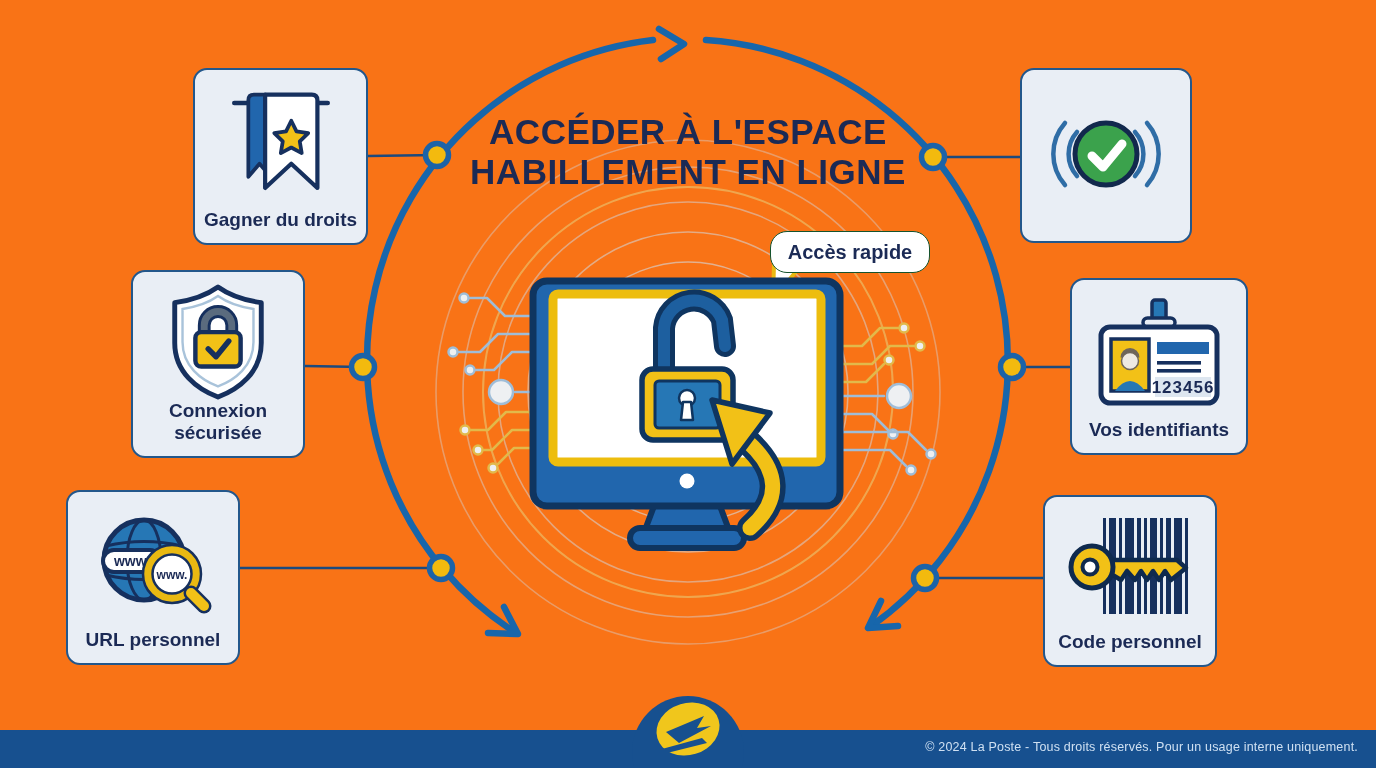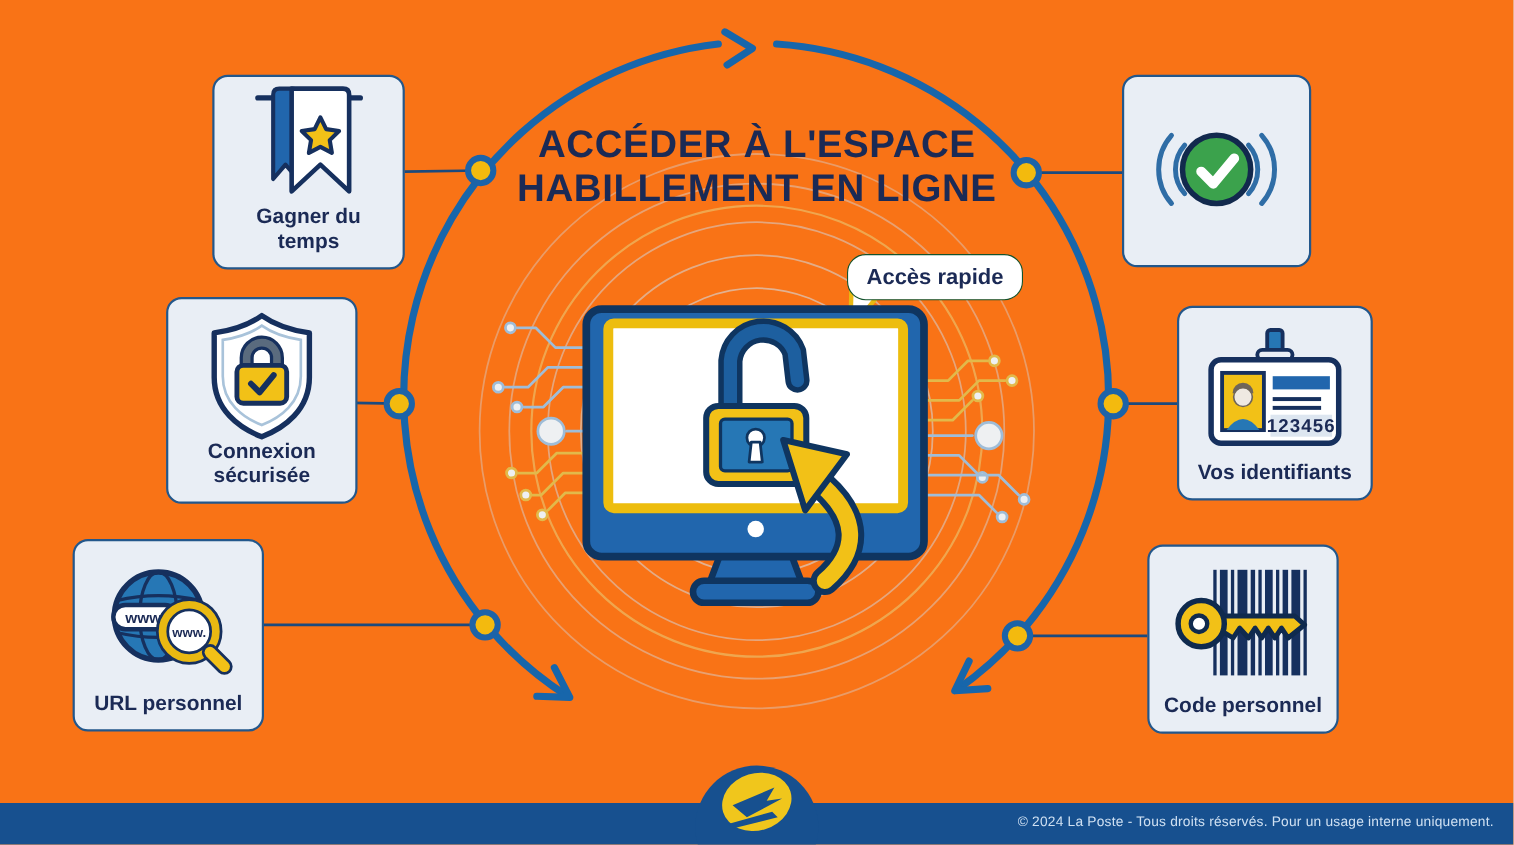--- a/index.html
+++ b/index.html
@@ -132,24 +132,24 @@
 
   <div class="card" style="left:193px;top:68px;width:175px;height:177px;">
     <div class="icon">
       <svg width="110" height="112" viewBox="0 0 110 120">
         <line x1="5" y1="15" x2="105" y2="15" stroke="#16305e" stroke-width="5" stroke-linecap="round"></line>
         <path d="M20 12 q0 -6 6 -6 h12 q6 0 6 6 v82 l-12 -14 l-12 14 z" fill="#2166ad" stroke="#16305e" stroke-width="4" stroke-linejoin="round"></path>
         <path d="M38 6 H88 Q94 6 94 12 V106 L66 80 L38 106 Z" fill="#ffffff" stroke="#16305e" stroke-width="4.5" stroke-linejoin="round"></path>
         <path d="M66 34 l5.6 11.4 12.6 1.8 -9.1 8.9 2.1 12.5 -11.2 -5.9 -11.2 5.9 2.1 -12.5 -9.1 -8.9 12.6 -1.8 z" fill="#f2c117" stroke="#16305e" stroke-width="4" stroke-linejoin="round"></path>
       </svg>
     </div>
-    <div class="lbl">Gagner du temps</div>
-  </div>
-
-  <div class="card" style="left:131px;top:270px;width:174px;height:188px;margin-left:20px;">
+    <div class="lbl">Gagner du droits</div>
+  </div>
+
+  <div class="card" style="left:131px;top:270px;width:174px;height:188px;">
     <div class="icon">
       <svg width="112" height="118" viewBox="0 0 110 120">
         <path d="M55 5 C41 15 25 19 11 21 V62 C11 92 34 109 55 117 C76 109 99 92 99 62 V21 C85 19 69 15 55 5 Z" fill="#ffffff" stroke="#16305e" stroke-width="5" stroke-linejoin="round"></path>
         <path d="M55 5 C41 15 25 19 11 21 V62 C11 92 34 109 55 117 C76 109 99 92 99 62 V21 C85 19 69 15 55 5 Z" fill="none" stroke="#a9c3da" stroke-width="3" transform="translate(9.9,10.2) scale(0.82)"></path>
         <path d="M41 53 v-9 a14 14 0 0 1 28 0 v9" fill="none" stroke="#16305e" stroke-width="13" stroke-linecap="round"></path>
         <path d="M41 53 v-9 a14 14 0 0 1 28 0 v9" fill="none" stroke="#5a6b7e" stroke-width="7" stroke-linecap="round"></path>
         <rect x="32" y="51" width="46" height="35" rx="6" fill="#f2c117" stroke="#16305e" stroke-width="4.5"></rect>
         <polyline points="45,68 53,76 66,60" fill="none" stroke="#16305e" stroke-width="5.5" stroke-linecap="round" stroke-linejoin="round"></polyline>
       </svg>
     </div>

